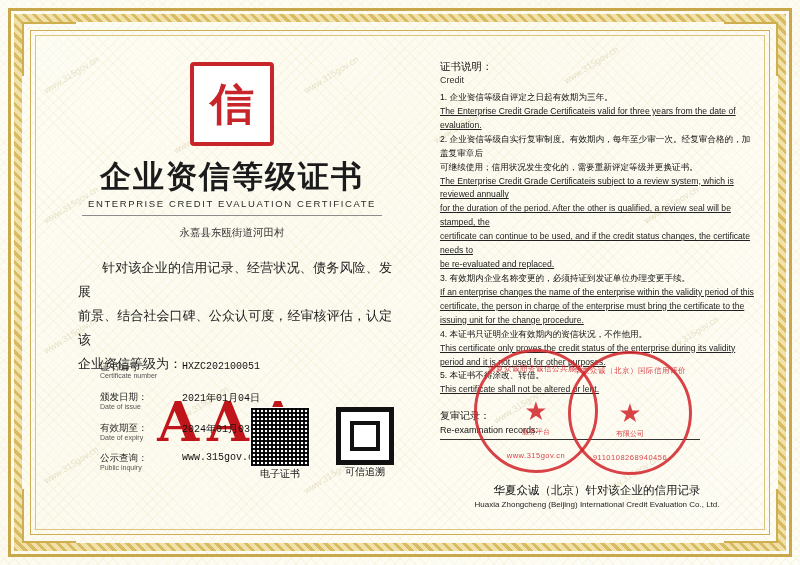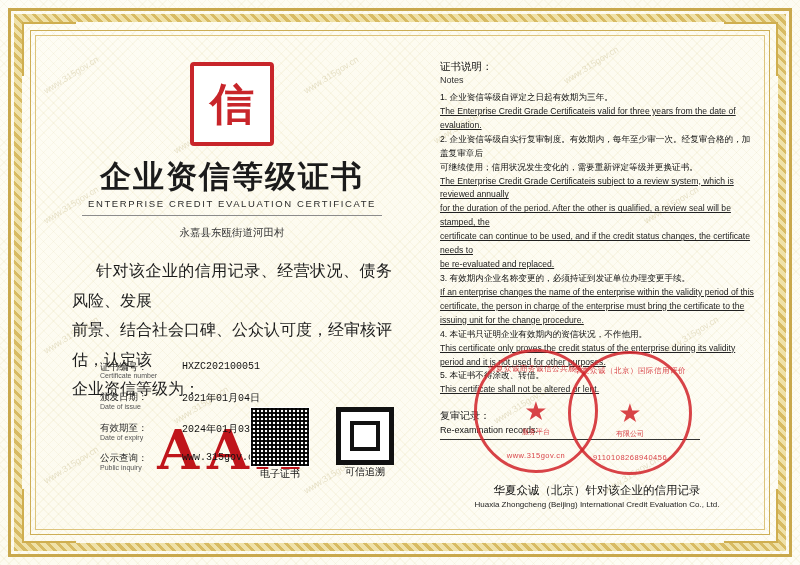--- a/index.html
+++ b/index.html
@@ -145,22 +145,22 @@
     margin-top: 14px;
     letter-spacing: 1px;
   }
   .address {
     text-align: center;
     font-size: 10.5px;
     color: #333;
     margin-top: 10px;
   }
   .body-text {
-    margin: 16px 22px 0 22px;
-    font-size: 16px;
+    margin: 16px 22px 0 28px;
+    font-size: 13px;
     line-height: 1.85;
     color: #1c1c1c;
     text-align: justify;
     font-family: "DejaVu Serif", serif;
   }
   .body-text .indent { text-indent: 24px; display: block; }
   .grade {
     text-align: center;
     color: #c0151b;
     font-family: "DejaVu Serif", serif;
@@ -422,21 +422,21 @@
         <div class="qr-block">
           <div class="trace-img"></div>
           <div class="qr-caption">可信追溯</div>
         </div>
       </div>
     </div>
 
     <div class="right-pane">
       <div class="notes-title">
         <span class="cn">证书说明：</span>
-        <span class="en">Notes</span>
+        <span class="en">Credit</span>
       </div>
 
       <div class="notes-list">
         <div>
           <div class="note-cn">1. 企业资信等级自评定之日起有效期为三年。</div>
           <div class="note-en">The Enterprise Credit Grade Certificateis valid for three years from the date of evaluation.</div>
         </div>
         <div>
           <div class="note-cn">2. 企业资信等级自实行复审制度。有效期内，每年至少审一次。经复审合格的，加盖复审章后</div>
           <div class="note-cn">可继续使用；信用状况发生变化的，需要重新评定等级并更换证书。</div>

